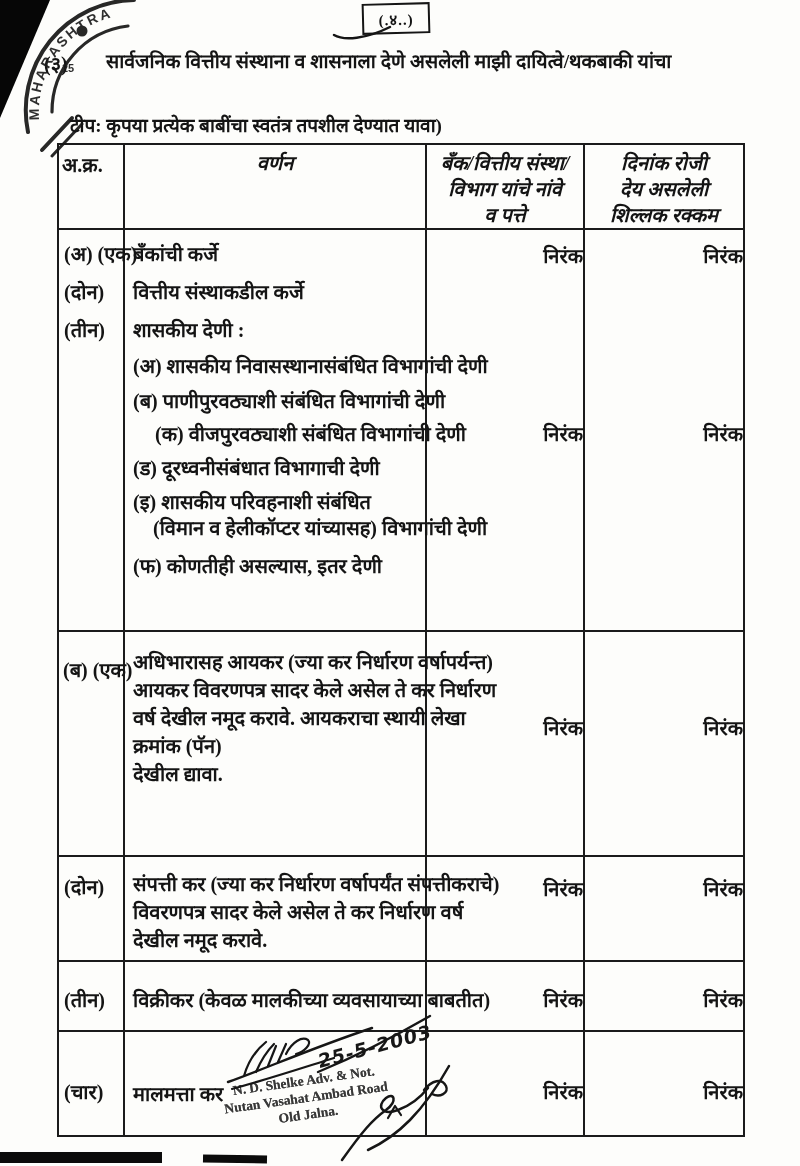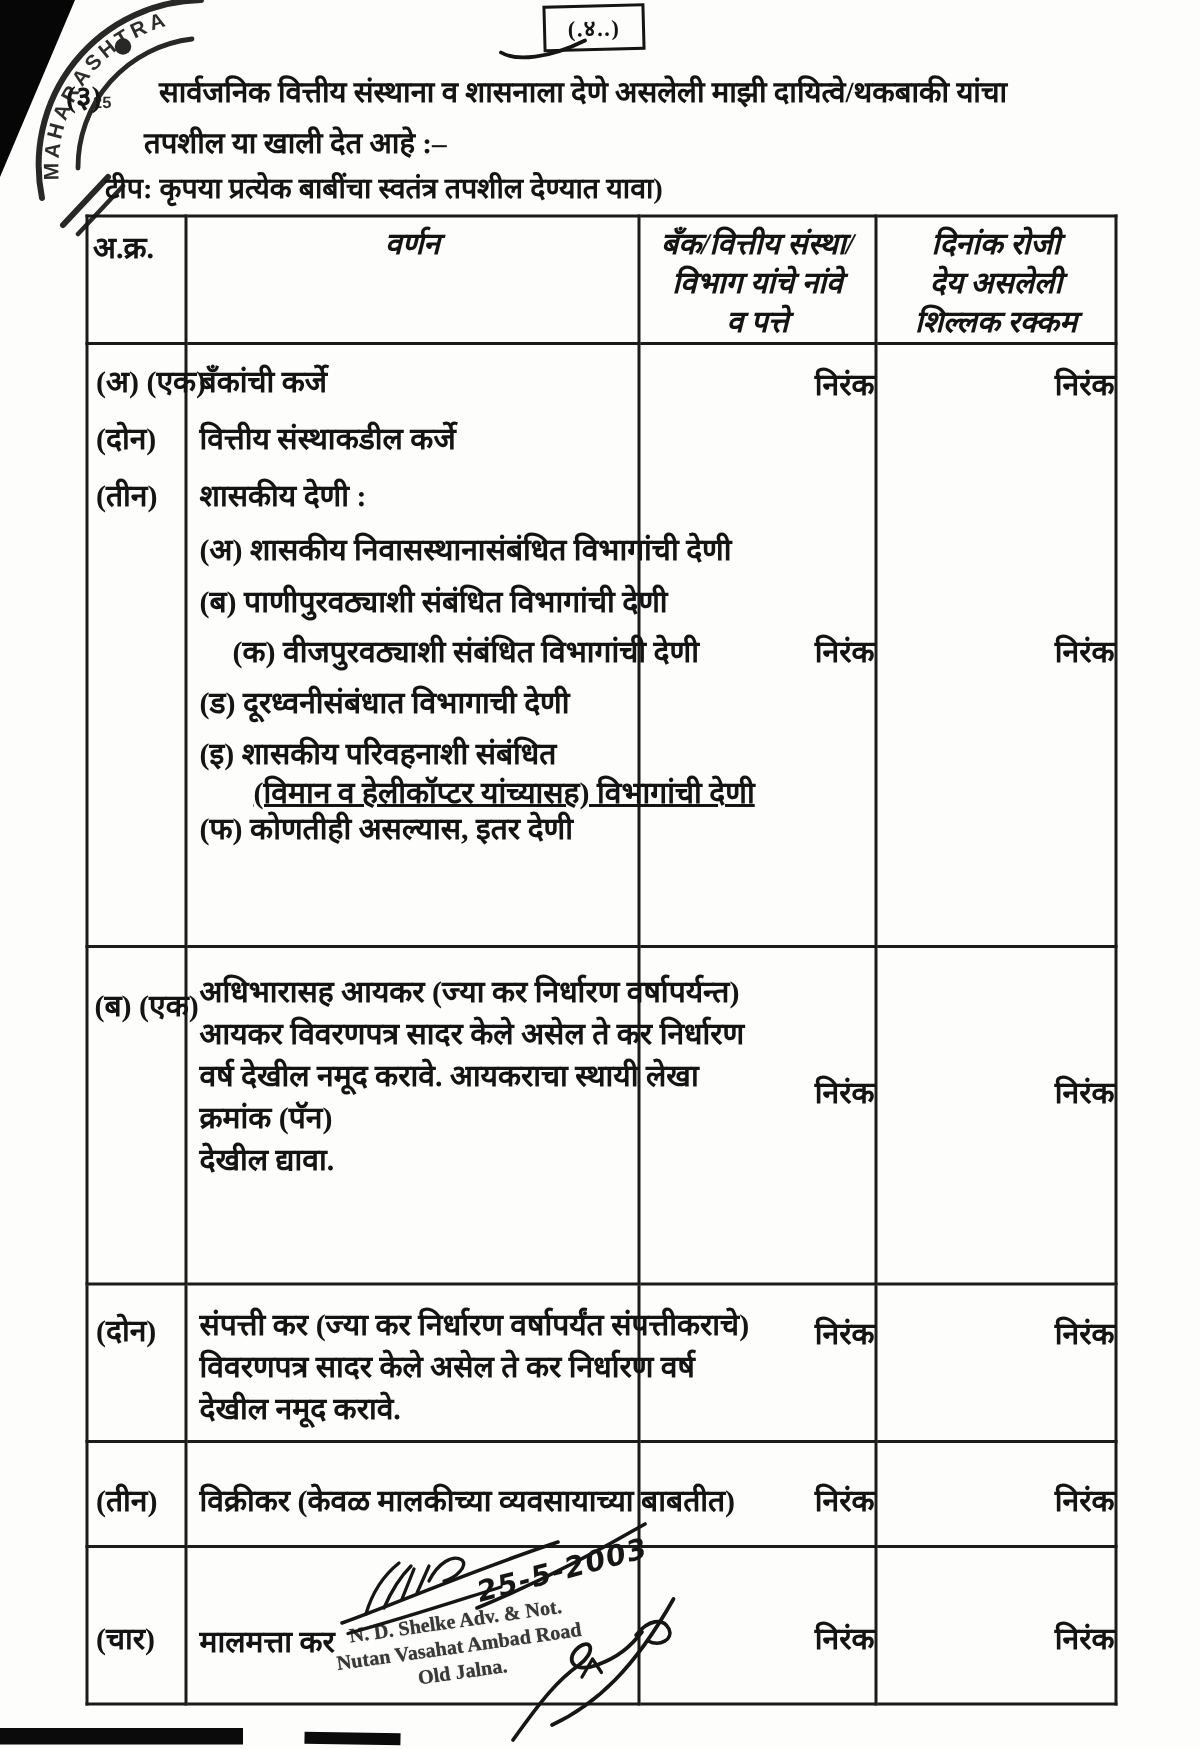--- a/index.html
+++ b/index.html
@@ -52,21 +52,20 @@
 
   <div class="abs pagenum-box">
     <span>(.४..)</span>
   </div>
   <svg class="abs" style="left:332px;top:24px;" width="60" height="20">
     <path d="M 58 3 C 34 15 12 17 2 11" fill="none" stroke="#151515" stroke-width="2.5" stroke-linecap="round"></path>
   </svg>
 
   <div class="abs heading-number">(३)</div>
   <div class="abs heading-line1">सार्वजनिक वित्तीय संस्थाना व शासनाला देणे असलेली माझी दायित्वे/थकबाकी यांचा</div>
-  <div class="abs heading-line2">तपशील या खाली देत आहे :–</div>
   <div class="abs note-line">टीप:  कृपया प्रत्येक बाबींचा स्वतंत्र तपशील देण्यात यावा)</div>
 
   <svg class="abs stamp-svg" style="left:18px;top:0;z-index:5;opacity:.92;" width="200" height="160" viewBox="0 0 200 160">
     <path class="rim" d="M 10 132 A 110 110 0 0 1 116 0" stroke-width="4"></path>
     <path class="rim" d="M 34 112 A 86 86 0 0 1 110 26" stroke-width="3.2"></path>
     <path id="arcT" d="M 22 126 A 98 98 0 0 1 114 14" fill="none" stroke="none"></path>
     <text font-size="14" letter-spacing="2.5" fill="#1c1c1c" font-weight="bold" font-family="Liberation Sans, sans-serif">
       <textPath href="#arcT" startOffset="6">MAHARASHTRA</textPath>
     </text>
     <circle cx="64" cy="31" r="5.5" fill="#161616"></circle>
@@ -107,22 +106,22 @@
       </td>
       <td>
         <span class="cell-span" style="left:8px;top:10px;">बँकांची कर्जे</span>
         <span class="cell-span" style="left:8px;top:48px;">वित्तीय संस्थाकडील कर्जे</span>
         <span class="cell-span" style="left:8px;top:86px;">शासकीय देणी :</span>
         <span class="cell-span" style="left:8px;top:122px;">(अ) शासकीय निवासस्थानासंबंधित विभागांची देणी</span>
         <span class="cell-span" style="left:8px;top:157px;">(ब) पाणीपुरवठ्याशी संबंधित विभागांची देणी</span>
         <span class="cell-span" style="left:8px;top:190px;margin-left:22px;">(क) वीजपुरवठ्याशी संबंधित विभागांची देणी</span>
         <span class="cell-span" style="left:8px;top:224px;">(ड) दूरध्वनीसंबंधात विभागाची देणी</span>
         <span class="cell-span" style="left:8px;top:258px;">(इ) शासकीय परिवहनाशी संबंधित</span>
-        <span class="cell-span" style="left:44px;top:284px;text-decoration:underline;">(विमान व हेलीकॉप्टर यांच्यासह) विभागांची देणी</span>
-        <span class="cell-span" style="left:8px;top:308px;">(फ) कोणतीही असल्यास, इतर देणी</span>
+        <span class="cell-span" style="left:28px;top:284px;">(विमान व हेलीकॉप्टर यांच्यासह) विभागांची देणी</span>
+        <span class="cell-span" style="left:8px;top:322px;">(फ) कोणतीही असल्यास, इतर देणी</span>
       </td>
       <td class="c-val">
         <span class="cell-span niranka" style="top:12px;">निरंक</span>
         <span class="cell-span niranka" style="top:190px;">निरंक</span>
       </td>
       <td class="c-val">
         <span class="cell-span niranka" style="top:12px;">निरंक</span>
         <span class="cell-span niranka" style="top:190px;">निरंक</span>
       </td>
     </tr>

